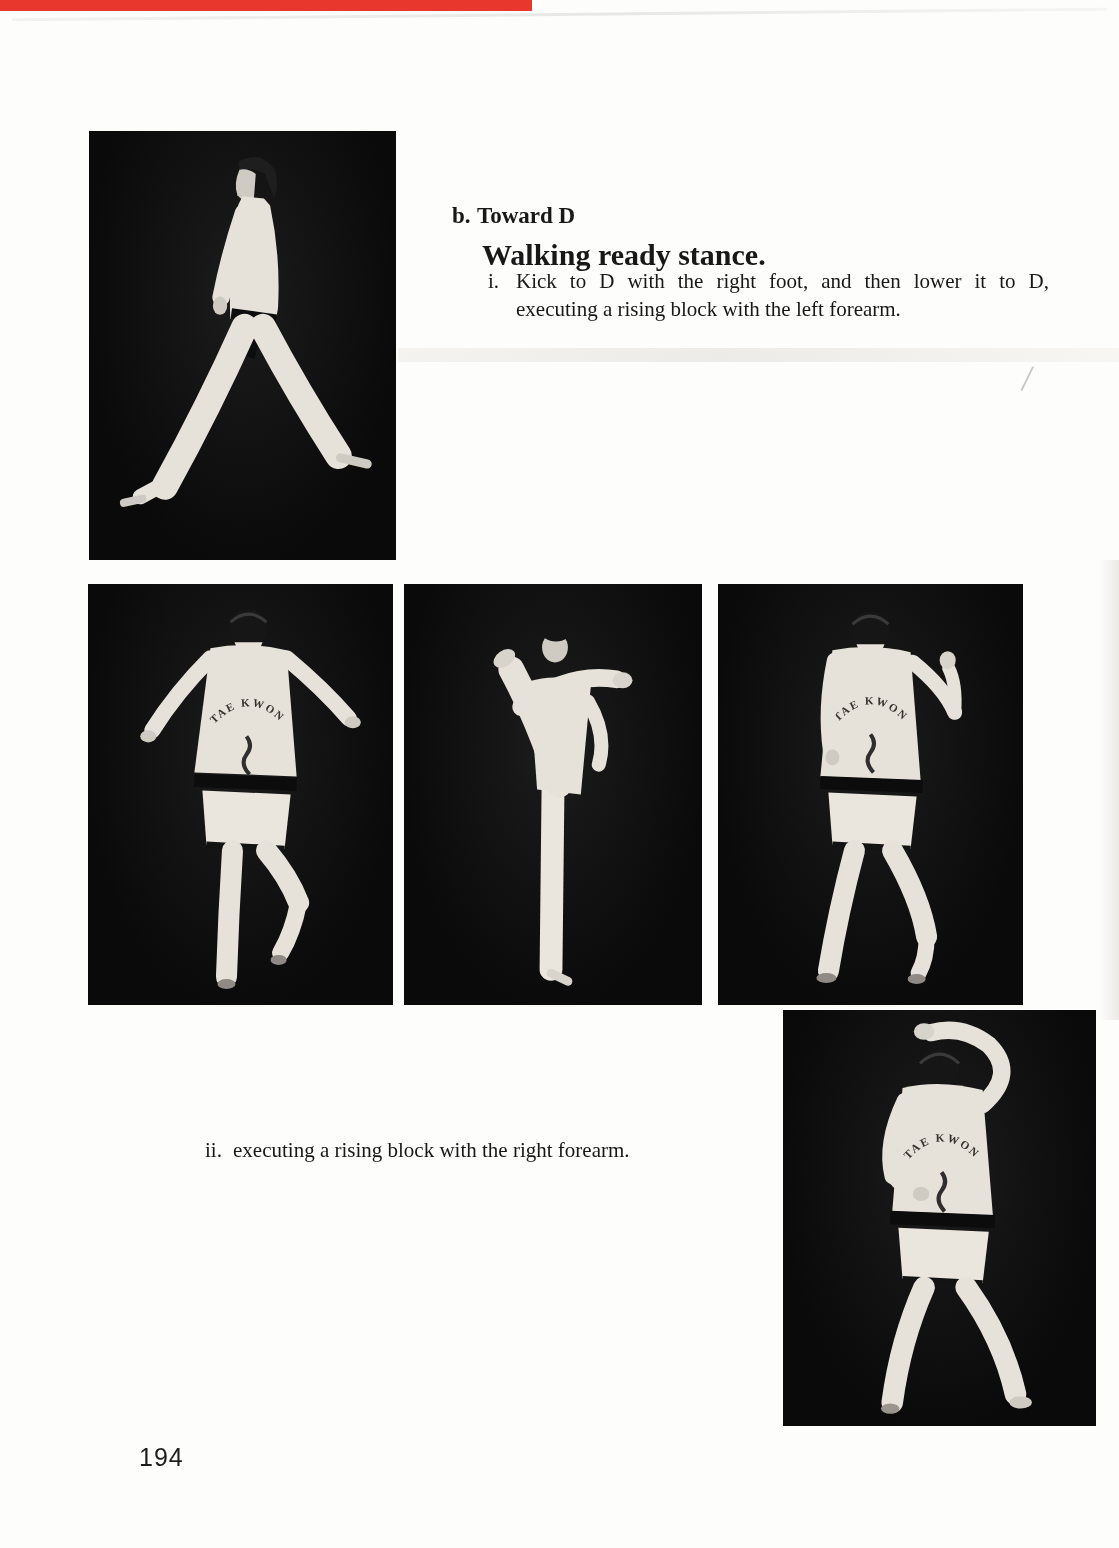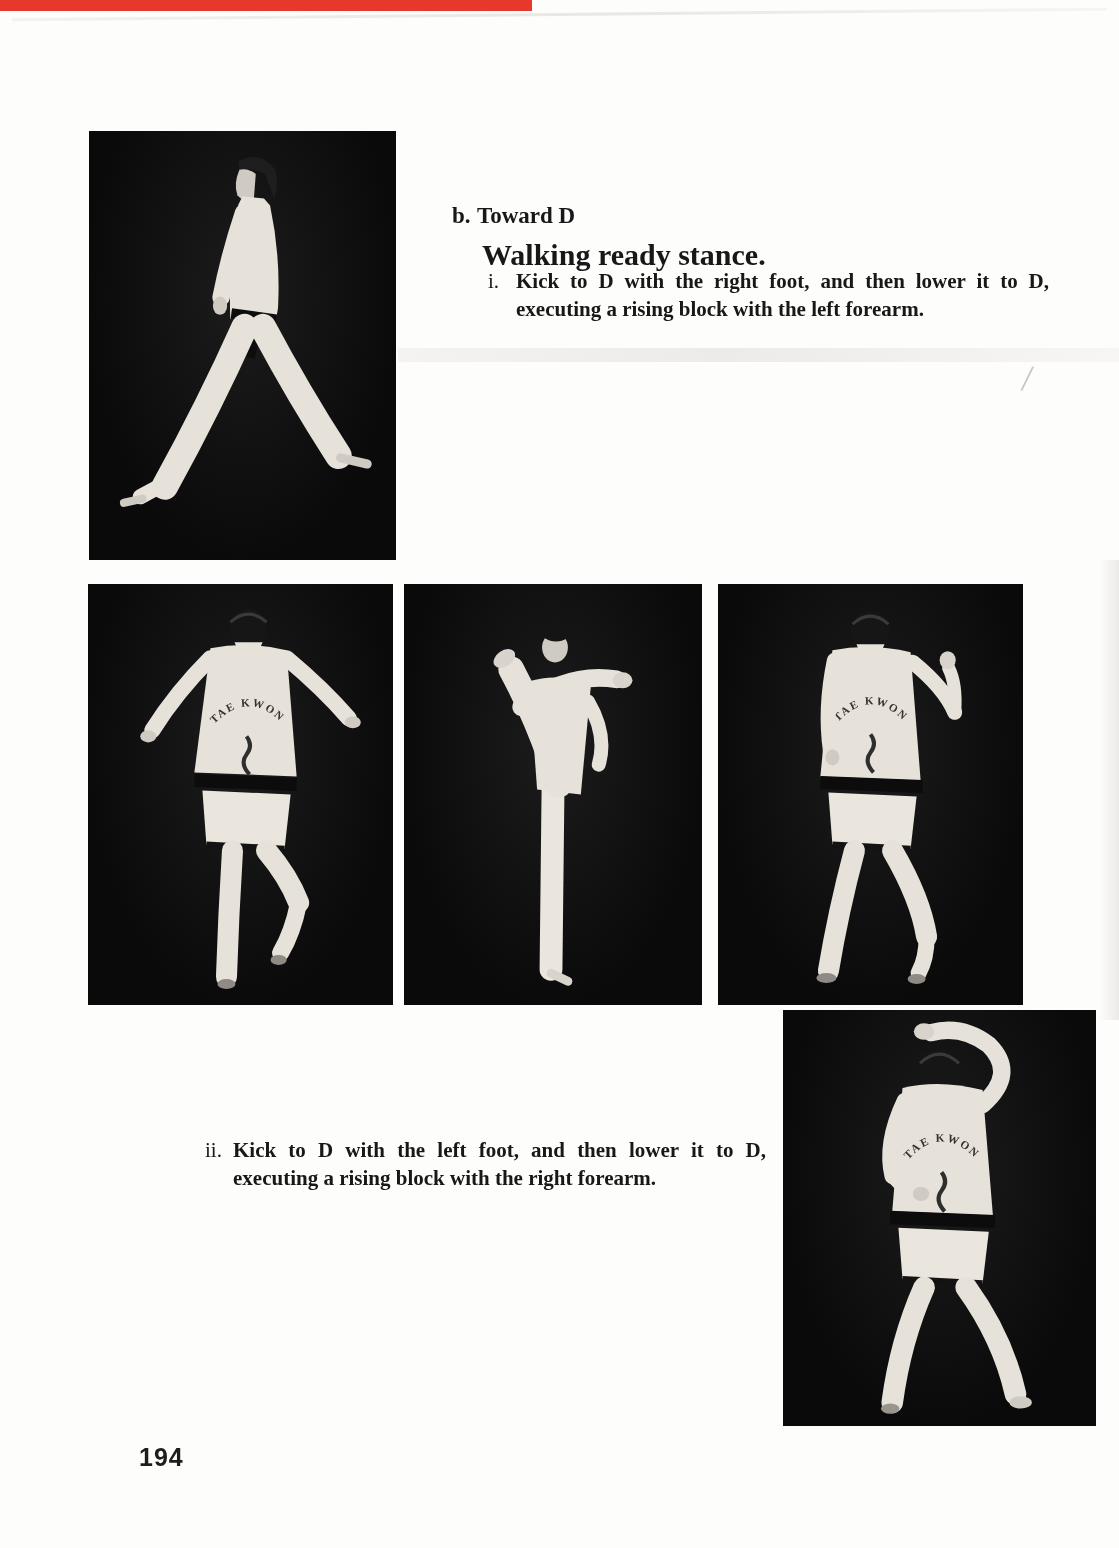--- a/index.html
+++ b/index.html
@@ -65,34 +65,34 @@
     position:absolute;left:482px;top:238px;
     font-size:30px;font-weight:bold;white-space:nowrap;
   }
   .instruction{position:absolute;}
   #instruction-i {left:488px;top:268px;}
   #instruction-ii{left:205px;top:1137px;}
   .instruction .num{
     position:absolute;left:0;top:0;
     font-size:21px;line-height:27.5px;
   }
-  .instruction .lines{margin-left:28px;width:533px;font-weight:bold;}
+  .instruction .lines{margin-left:28px;width:533px;}
   .line{
     font-size:21px;line-height:27.5px;
     white-space:nowrap;
   }
   .just{
     white-space:normal;
     text-align:justify;
     text-align-last:justify;
   }
   .page-number{
     position:absolute;left:139px;top:1443px;
     font-family:"Liberation Sans",sans-serif;
-    font-weight:bold;font-size:25px;letter-spacing:1px;
+    font-weight:normal;font-size:25px;letter-spacing:1px;
     color:#1d1d1d;
   }
 </style>
 </head>
 <body>
 
 <div class="redbar"></div>
 <div class="scan-streak"></div>
 <div class="scan-band"></div>
 <div class="edge-shade"></div>
@@ -217,18 +217,17 @@
   <span class="num">i.</span>
   <div class="lines">
     <div class="line just">Kick to D with the right foot, and then lower it to D,</div>
     <div class="line">executing a rising block with the left forearm.</div>
   </div>
 </div>
 
 <div class="instruction" id="instruction-ii">
   <span class="num">ii.</span>
   <div class="lines">
-    <div class="line just">Kick to D with the left foot, and then lower it to D,</div>
     <div class="line">executing a rising block with the right forearm.</div>
   </div>
 </div>
 
 <div class="page-number">194</div>
 
 </body></html>

